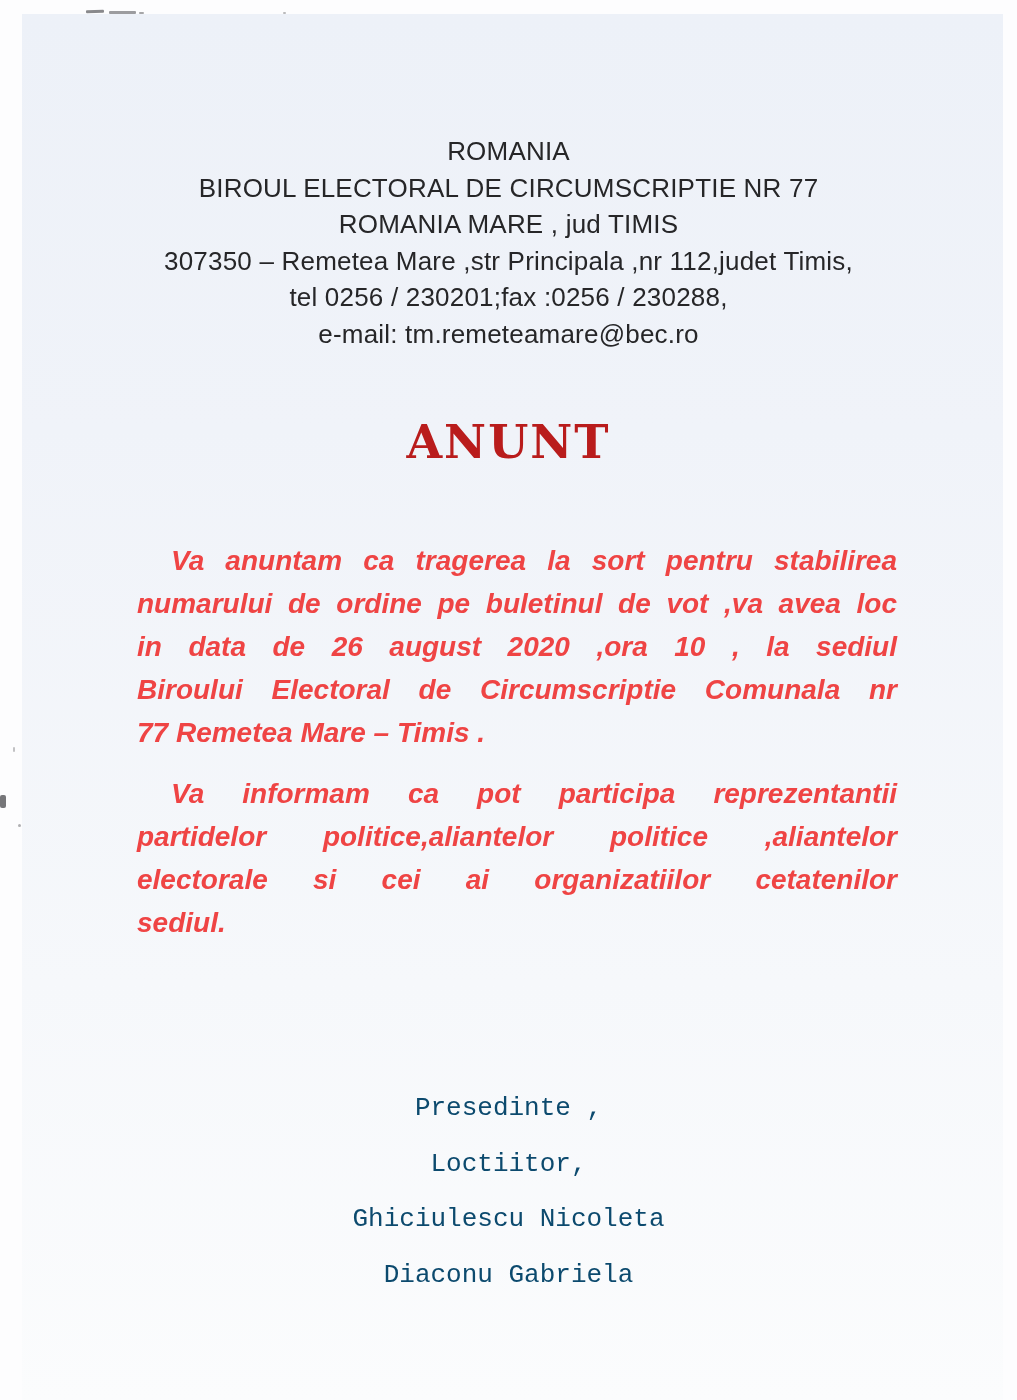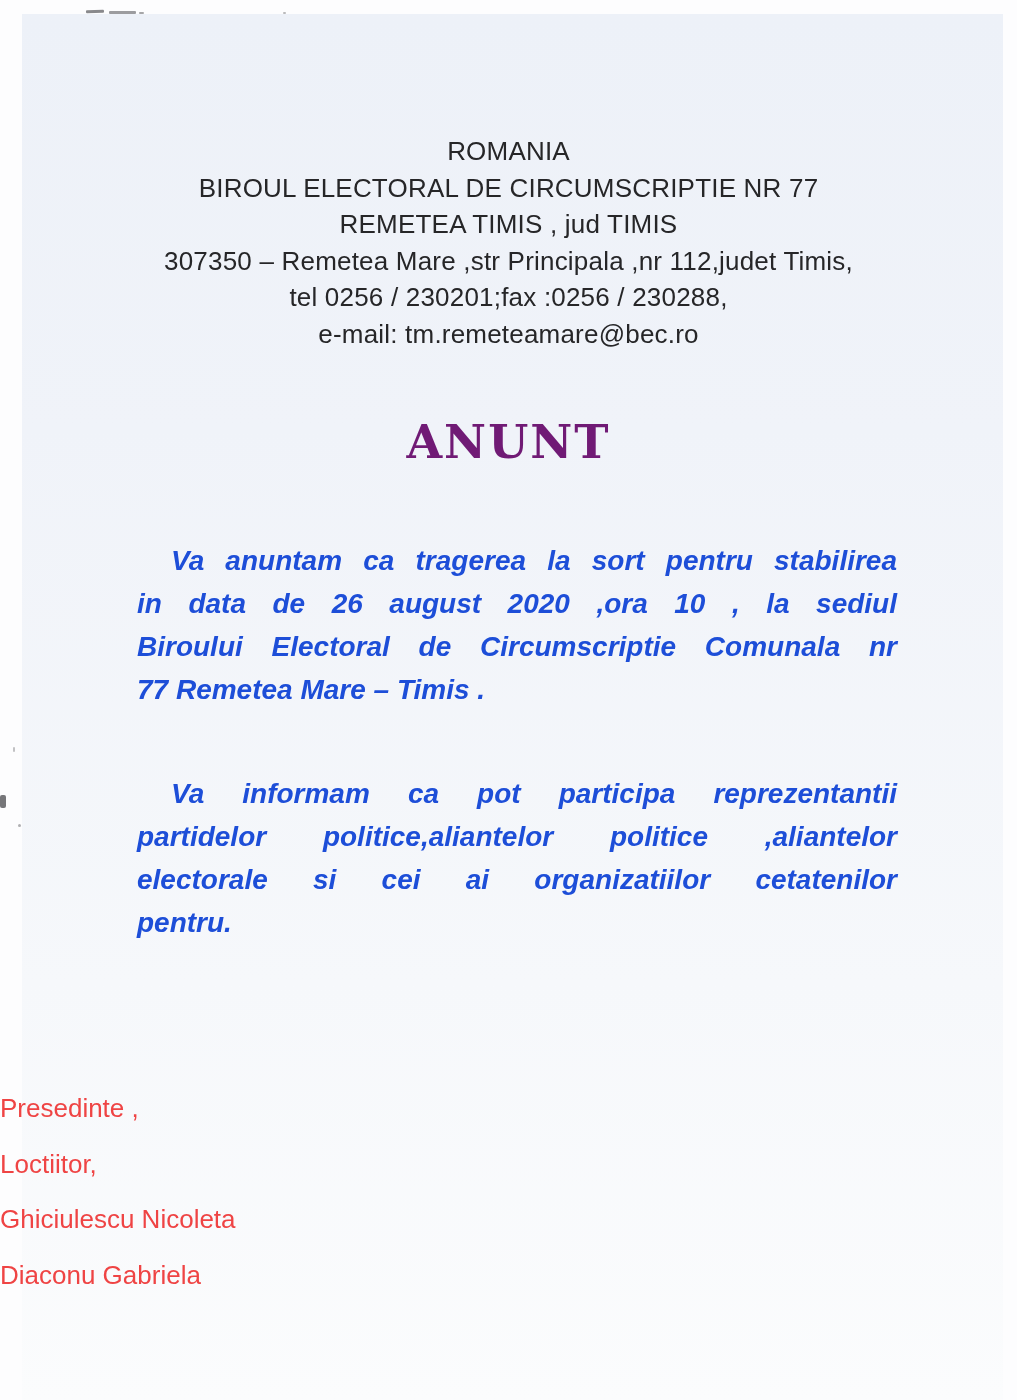--- a/index.html
+++ b/index.html
@@ -28,48 +28,49 @@
   }
   .doc-title {
     position: absolute;
     left: 0; right: 0; top: 417px;
     text-align: center;
     font-family: "DejaVu Serif", serif;
     font-weight: bold;
     font-size: 46px;
     line-height: 50px;
     letter-spacing: 2px;
-    color: #701a75;
+    color: #b91c1c;
   }
   .para {
     position: absolute;
     left: 137px;
     width: 760px;
     font-size: 28px;
     line-height: 43px;
     font-weight: bold;
     font-style: italic;
-    color: #1d4ed8;
+    color: #ef4444;
   }
   .para-1 { top: 539px; }
   .para-2 { top: 772px; }
   .bline {
     text-align: justify;
     text-align-last: justify;
     white-space: normal;
   }
   .bline.first { text-indent: 34px; }
   .bline.flush { text-align-last: left; }
   .signature-block {
     position: absolute;
     left: 0; right: 0; top: 1081px;
-    text-align: left;
+    text-align: center;
     font-size: 26px;
     line-height: 55.5px;
-    color: #ef4444;
+    color: #0c4a6e;
+    font-family: Liberation Mono, monospace;
   }
   
   .art { position: absolute; background: #3c3c40; border-radius: 1px; }
   .art-dash-1 { left: 86px;  top: 10px;  width: 18px; height: 3px; opacity: .6; transform: rotate(-2deg); }
   .art-dash-2 { left: 109px; top: 11px;  width: 27px; height: 3px; opacity: .5; }
   .art-dash-3 { left: 139px; top: 12px;  width: 5px;  height: 2px; opacity: .45; }
   .art-dot-1  { left: 283px; top: 12px;  width: 3px;  height: 2px; opacity: .35; }
   .art-edge-1 { left: 0;     top: 795px; width: 6px;  height: 13px; opacity: .7; border-radius: 2px; }
   .art-dot-2  { left: 18px;  top: 824px; width: 3px;  height: 3px; opacity: .4; border-radius: 50%; }
   .art-dot-3  { left: 13px;  top: 747px; width: 2px;  height: 5px; opacity: .3; }
@@ -84,40 +85,41 @@
   <div class="art art-dash-2"></div>
   <div class="art art-dash-3"></div>
   <div class="art art-dot-1"></div>
   <div class="art art-edge-1"></div>
   <div class="art art-dot-2"></div>
   <div class="art art-dot-3"></div>
 
   <div class="header-block">
     <div>ROMANIA</div>
     <div>BIROUL ELECTORAL DE CIRCUMSCRIPTIE NR 77</div>
-    <div>REMETEA TIMIS , jud TIMIS</div>
+    <div>ROMANIA MARE , jud TIMIS</div>
     <div>307350 – Remetea Mare ,str Principala ,nr 112,judet Timis,</div>
     <div>tel 0256 / 230201;fax :0256 / 230288,</div>
     <div>e-mail: tm.remeteamare@bec.ro</div>
   </div>
 
   <div class="doc-title">ANUNT</div>
 
   <div class="para para-1">
     <div class="bline first">Va anuntam ca tragerea la sort pentru stabilirea</div>
+    <div class="bline">numarului de ordine pe buletinul de vot ,va avea loc</div>
     <div class="bline">in data de 26 august 2020 ,ora 10 , la sediul</div>
     <div class="bline">Biroului Electoral de Circumscriptie Comunala nr</div>
     <div class="bline flush">77 Remetea Mare – Timis .</div>
   </div>
 
   <div class="para para-2">
     <div class="bline first">Va informam ca pot participa reprezentantii</div>
     <div class="bline">partidelor politice,aliantelor politice ,aliantelor</div>
     <div class="bline">electorale si cei ai organizatiilor cetatenilor</div>
-    <div class="bline flush">pentru.</div>
+    <div class="bline flush">sediul.</div>
   </div>
 
   <div class="signature-block">
     <div>Presedinte ,</div>
     <div>Loctiitor,</div>
     <div>Ghiciulescu Nicoleta</div>
     <div>Diaconu Gabriela</div>
   </div>
 </div>
 

